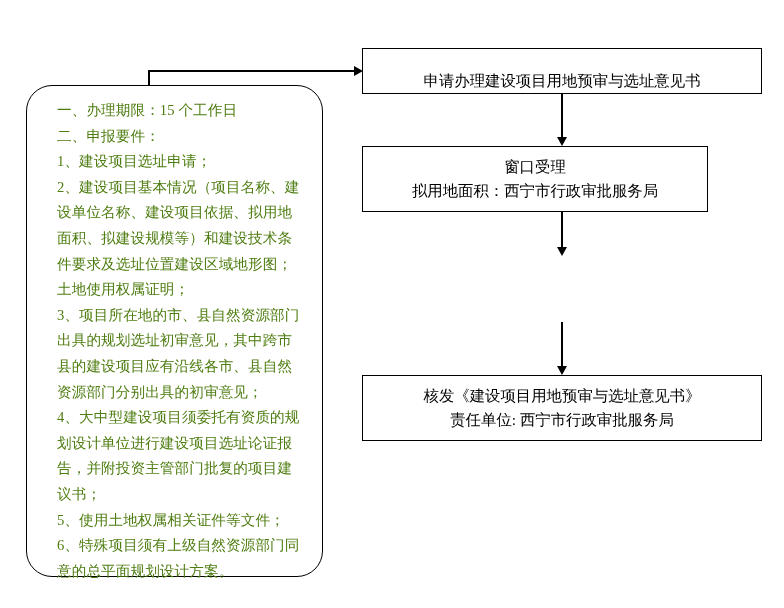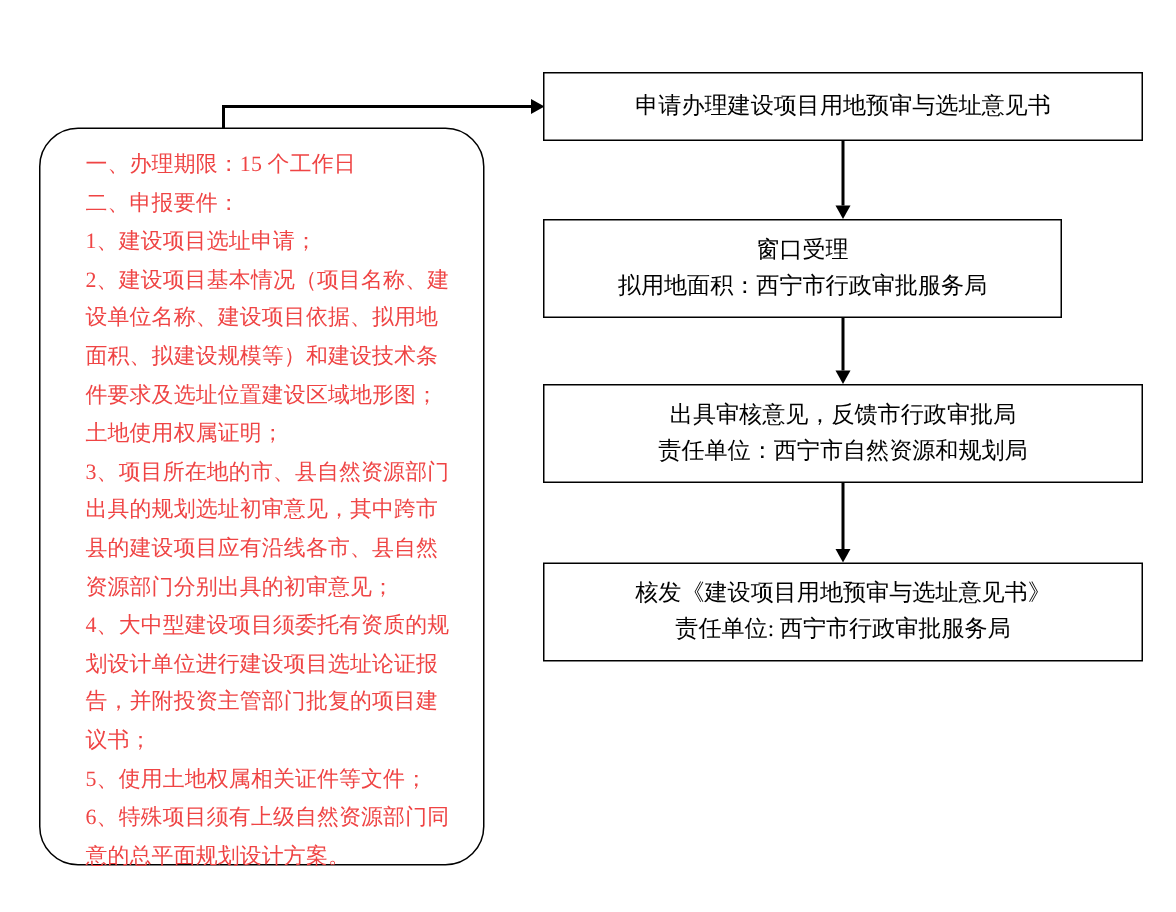--- a/index.html
+++ b/index.html
@@ -34,21 +34,21 @@
   }
   .note-inner {
     position: absolute;
     left: 30px;
     top: 12px;
     width: 245px;
     font-size: 14.6px;
     line-height: 25.6px;
     letter-spacing: 0.1px;
     white-space: pre-wrap;
-    color: #ef4444;
+    color: #4d7c0f;
   }
 
   
   .flow-box {
     position: absolute;
     border: 1px solid #000000;
     box-sizing: border-box;
     background: #ffffff;
     display: flex;
     flex-direction: column;
@@ -56,21 +56,21 @@
     justify-content: center;
     text-align: center;
     font-size: 15.4px;
     line-height: 24px;
   }
   .flow-line {
     display: block;
     white-space: nowrap;
   }
 
-  #box-1 { left: 362px; top: 48px;  width: 400px; height: 46px; }
+  #box-1 { left: 362px; top: 48px;  width: 400px; height: 46px; justify-content: flex-end; }
   #box-2 { left: 362px; top: 146px; width: 346px; height: 66px; }
   #box-3 { left: 362px; top: 256px; width: 400px; height: 66px; }
   #box-4 { left: 362px; top: 375px; width: 400px; height: 66px; }
 
   
   .arrow-v {
     position: absolute;
     width: 2px;
     background: #000000;
   }
@@ -144,24 +144,20 @@
 
   <div class="arrow-v" id="conn-1"></div>
 
   <div class="flow-box" id="box-2">
     <span class="flow-line">窗口受理</span>
     <span class="flow-line">拟用地面积：西宁市行政审批服务局</span>
   </div>
 
   <div class="arrow-v" id="conn-2"></div>
 
-  <div class="flow-box" id="box-3">
-    <span class="flow-line">出具审核意见，反馈市行政审批局</span>
-    <span class="flow-line">责任单位：西宁市自然资源和规划局</span>
-  </div>
 
   <div class="arrow-v" id="conn-3"></div>
 
   <div class="flow-box" id="box-4">
     <span class="flow-line">核发《建设项目用地预审与选址意见书》</span>
     <span class="flow-line">责任单位: 西宁市行政审批服务局</span>
   </div>
 
 </div>
 

